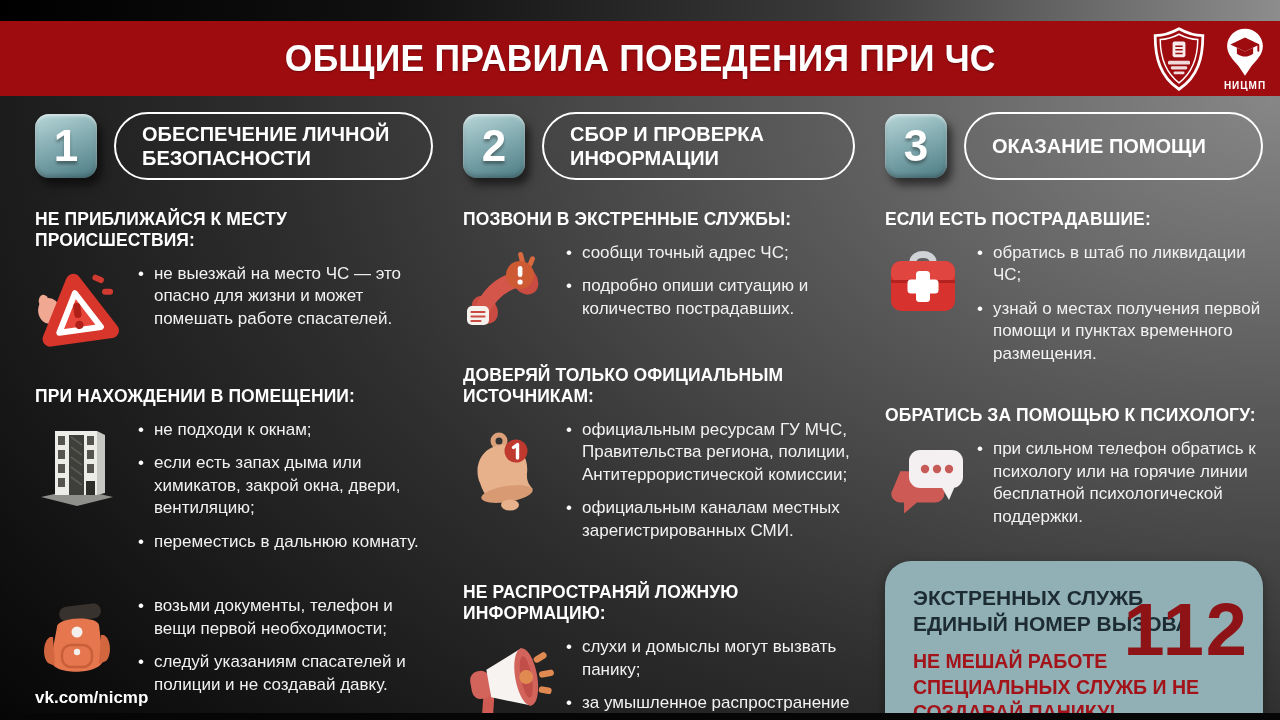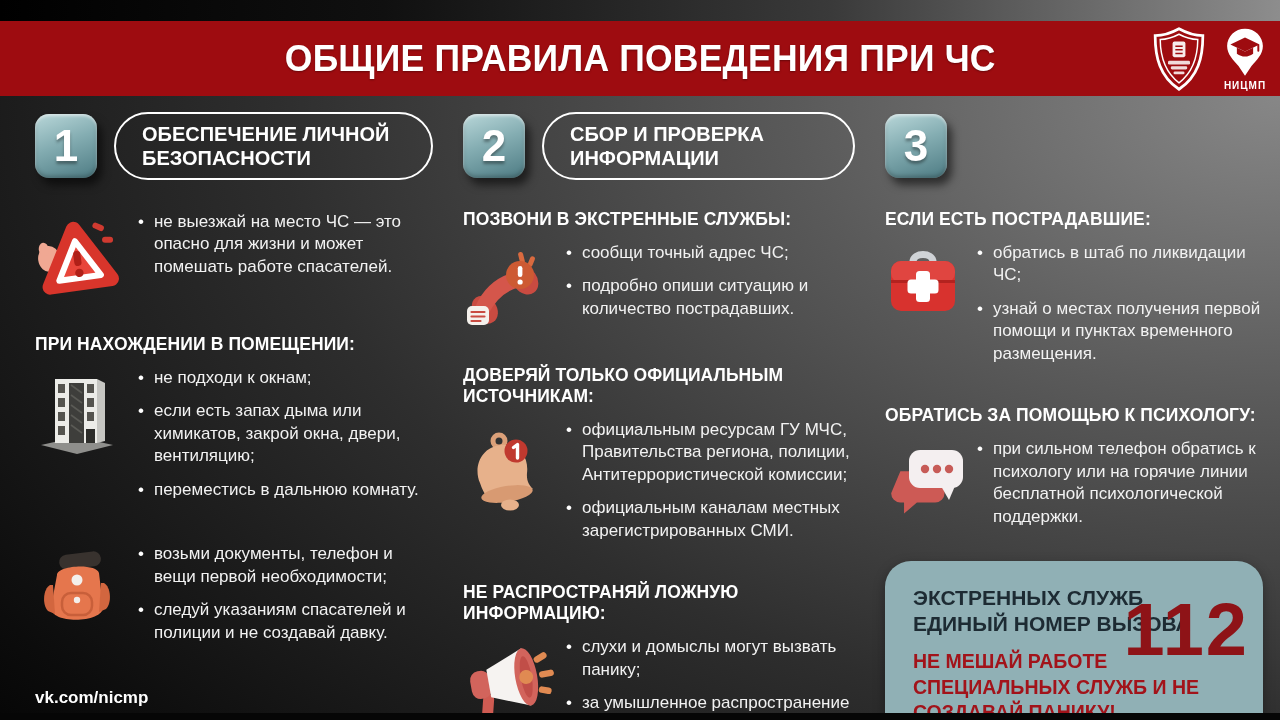--- a/index.html
+++ b/index.html
@@ -145,20 +145,21 @@
         <div class="col-header">
           <div class="badge">
             <span class="badge-num">1</span>
           </div>
           <div class="title-box">
             <span class="col-title">ОБЕСПЕЧЕНИЕ ЛИЧНОЙ БЕЗОПАСНОСТИ</span>
           </div>
         </div>
 
         <div class="section">
+          <div class="sec-heading">НЕ ПРИБЛИЖАЙСЯ К МЕСТУ ПРОИСШЕСТВИЯ:</div>
           <div class="sec-body">
             <div class="icon-cell">
               <svg width="86" height="92" viewBox="0 0 86 92">
                 <g transform="rotate(-8 43 50)">
                   <ellipse cx="15" cy="42" rx="11" ry="13" fill="#f0a893"></ellipse>
                   <ellipse cx="11" cy="32" rx="5" ry="7" fill="#f0a893"></ellipse>
                   <rect x="62" y="14" width="12" height="6" rx="3" fill="#d03a30" transform="rotate(32 68 17)"></rect>
                   <rect x="70" y="28" width="11" height="6" rx="3" fill="#d03a30" transform="rotate(8 75 31)"></rect>
                   <path d="M43 16 L74 70 L12 70 Z" fill="#d8352b" stroke="#d8352b" stroke-width="15" stroke-linejoin="round"></path>
                   <path d="M43 28 L64 65 L22 65 Z" fill="#e8453a" stroke="#fff" stroke-width="6" stroke-linejoin="round"></path>
@@ -341,20 +342,23 @@
             </ul>
           </div>
         </div>
       </div>
 
       <div class="col col3">
         <div class="col-header">
           <div class="badge">
             <span class="badge-num">3</span>
           </div>
+          <div class="title-box">
+            <span class="col-title">ОКАЗАНИЕ ПОМОЩИ</span>
+          </div>
         </div>
 
         <div class="section">
           <div class="sec-heading">ЕСЛИ ЕСТЬ ПОСТРАДАВШИЕ:</div>
           <div class="sec-body">
             <div class="icon-cell">
               <svg width="76" height="78" viewBox="0 0 76 78">
                 <path d="M28 18 C28 8 48 8 48 18" stroke="#cfd2d6" stroke-width="7" fill="none" stroke-linecap="round"></path>
                 <rect x="6" y="17" width="64" height="50" rx="10" fill="#d8322e"></rect>
                 <rect x="6" y="17" width="64" height="22" rx="10" fill="#e04540"></rect>

